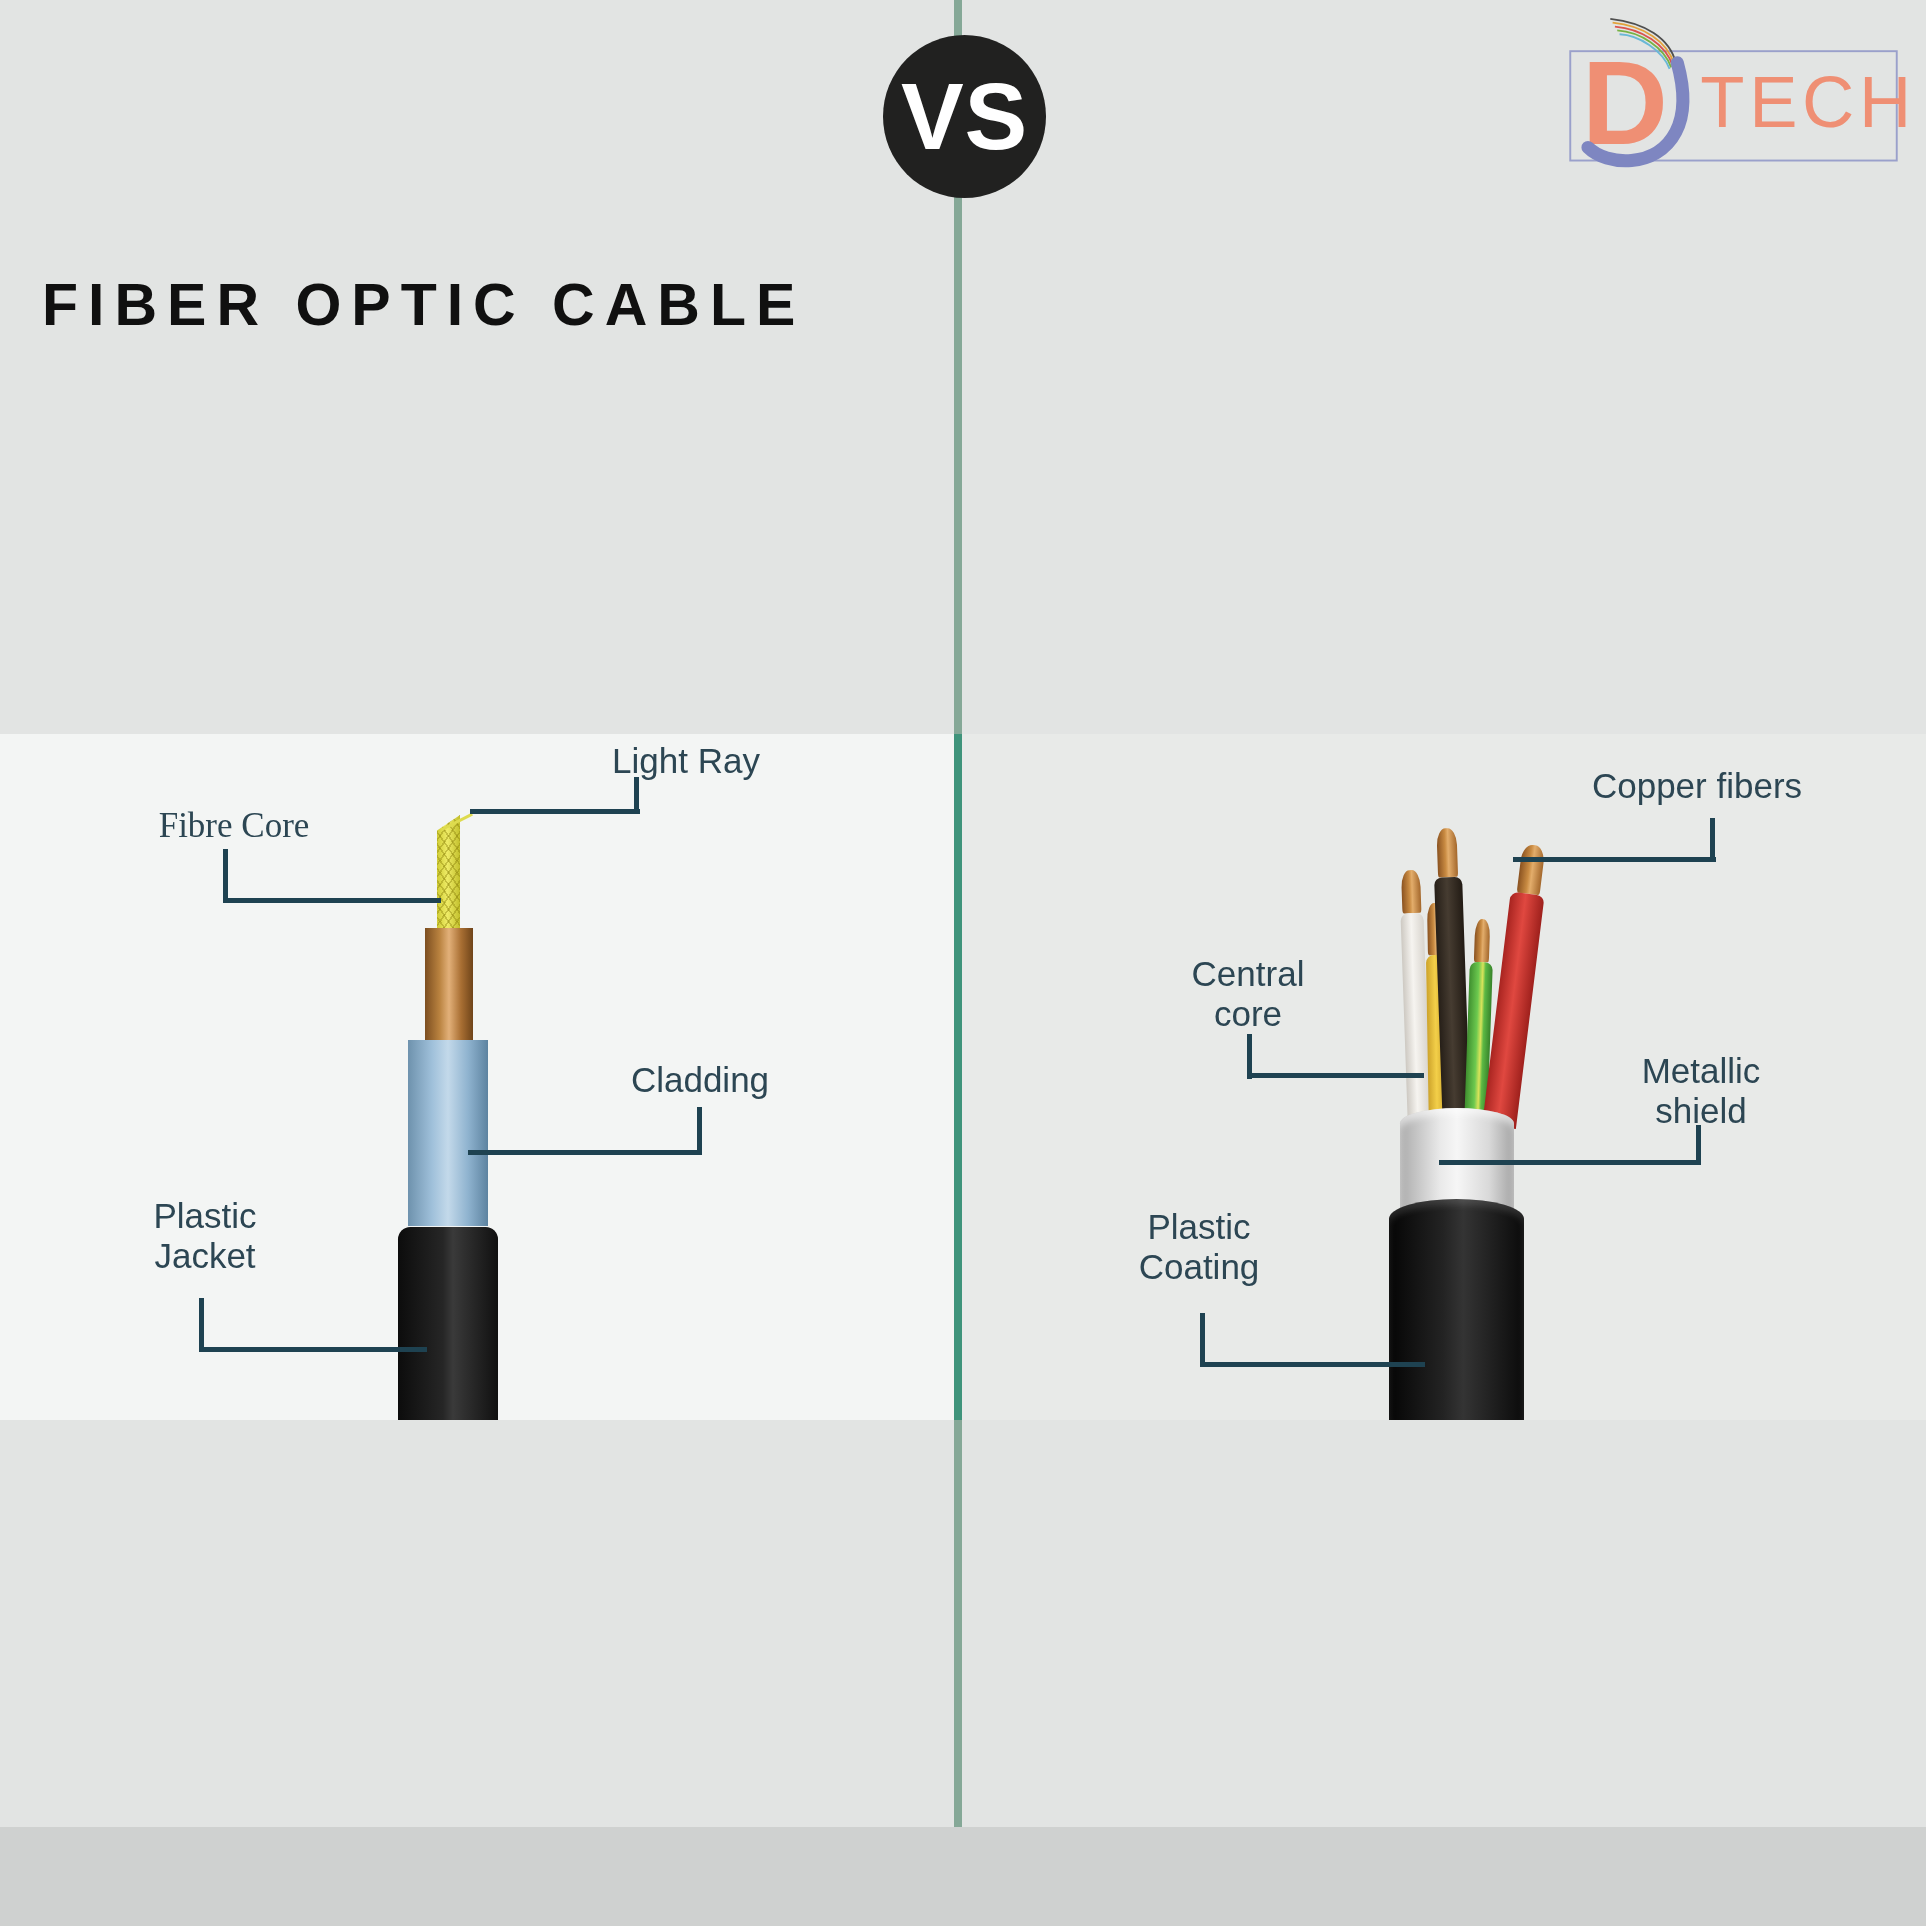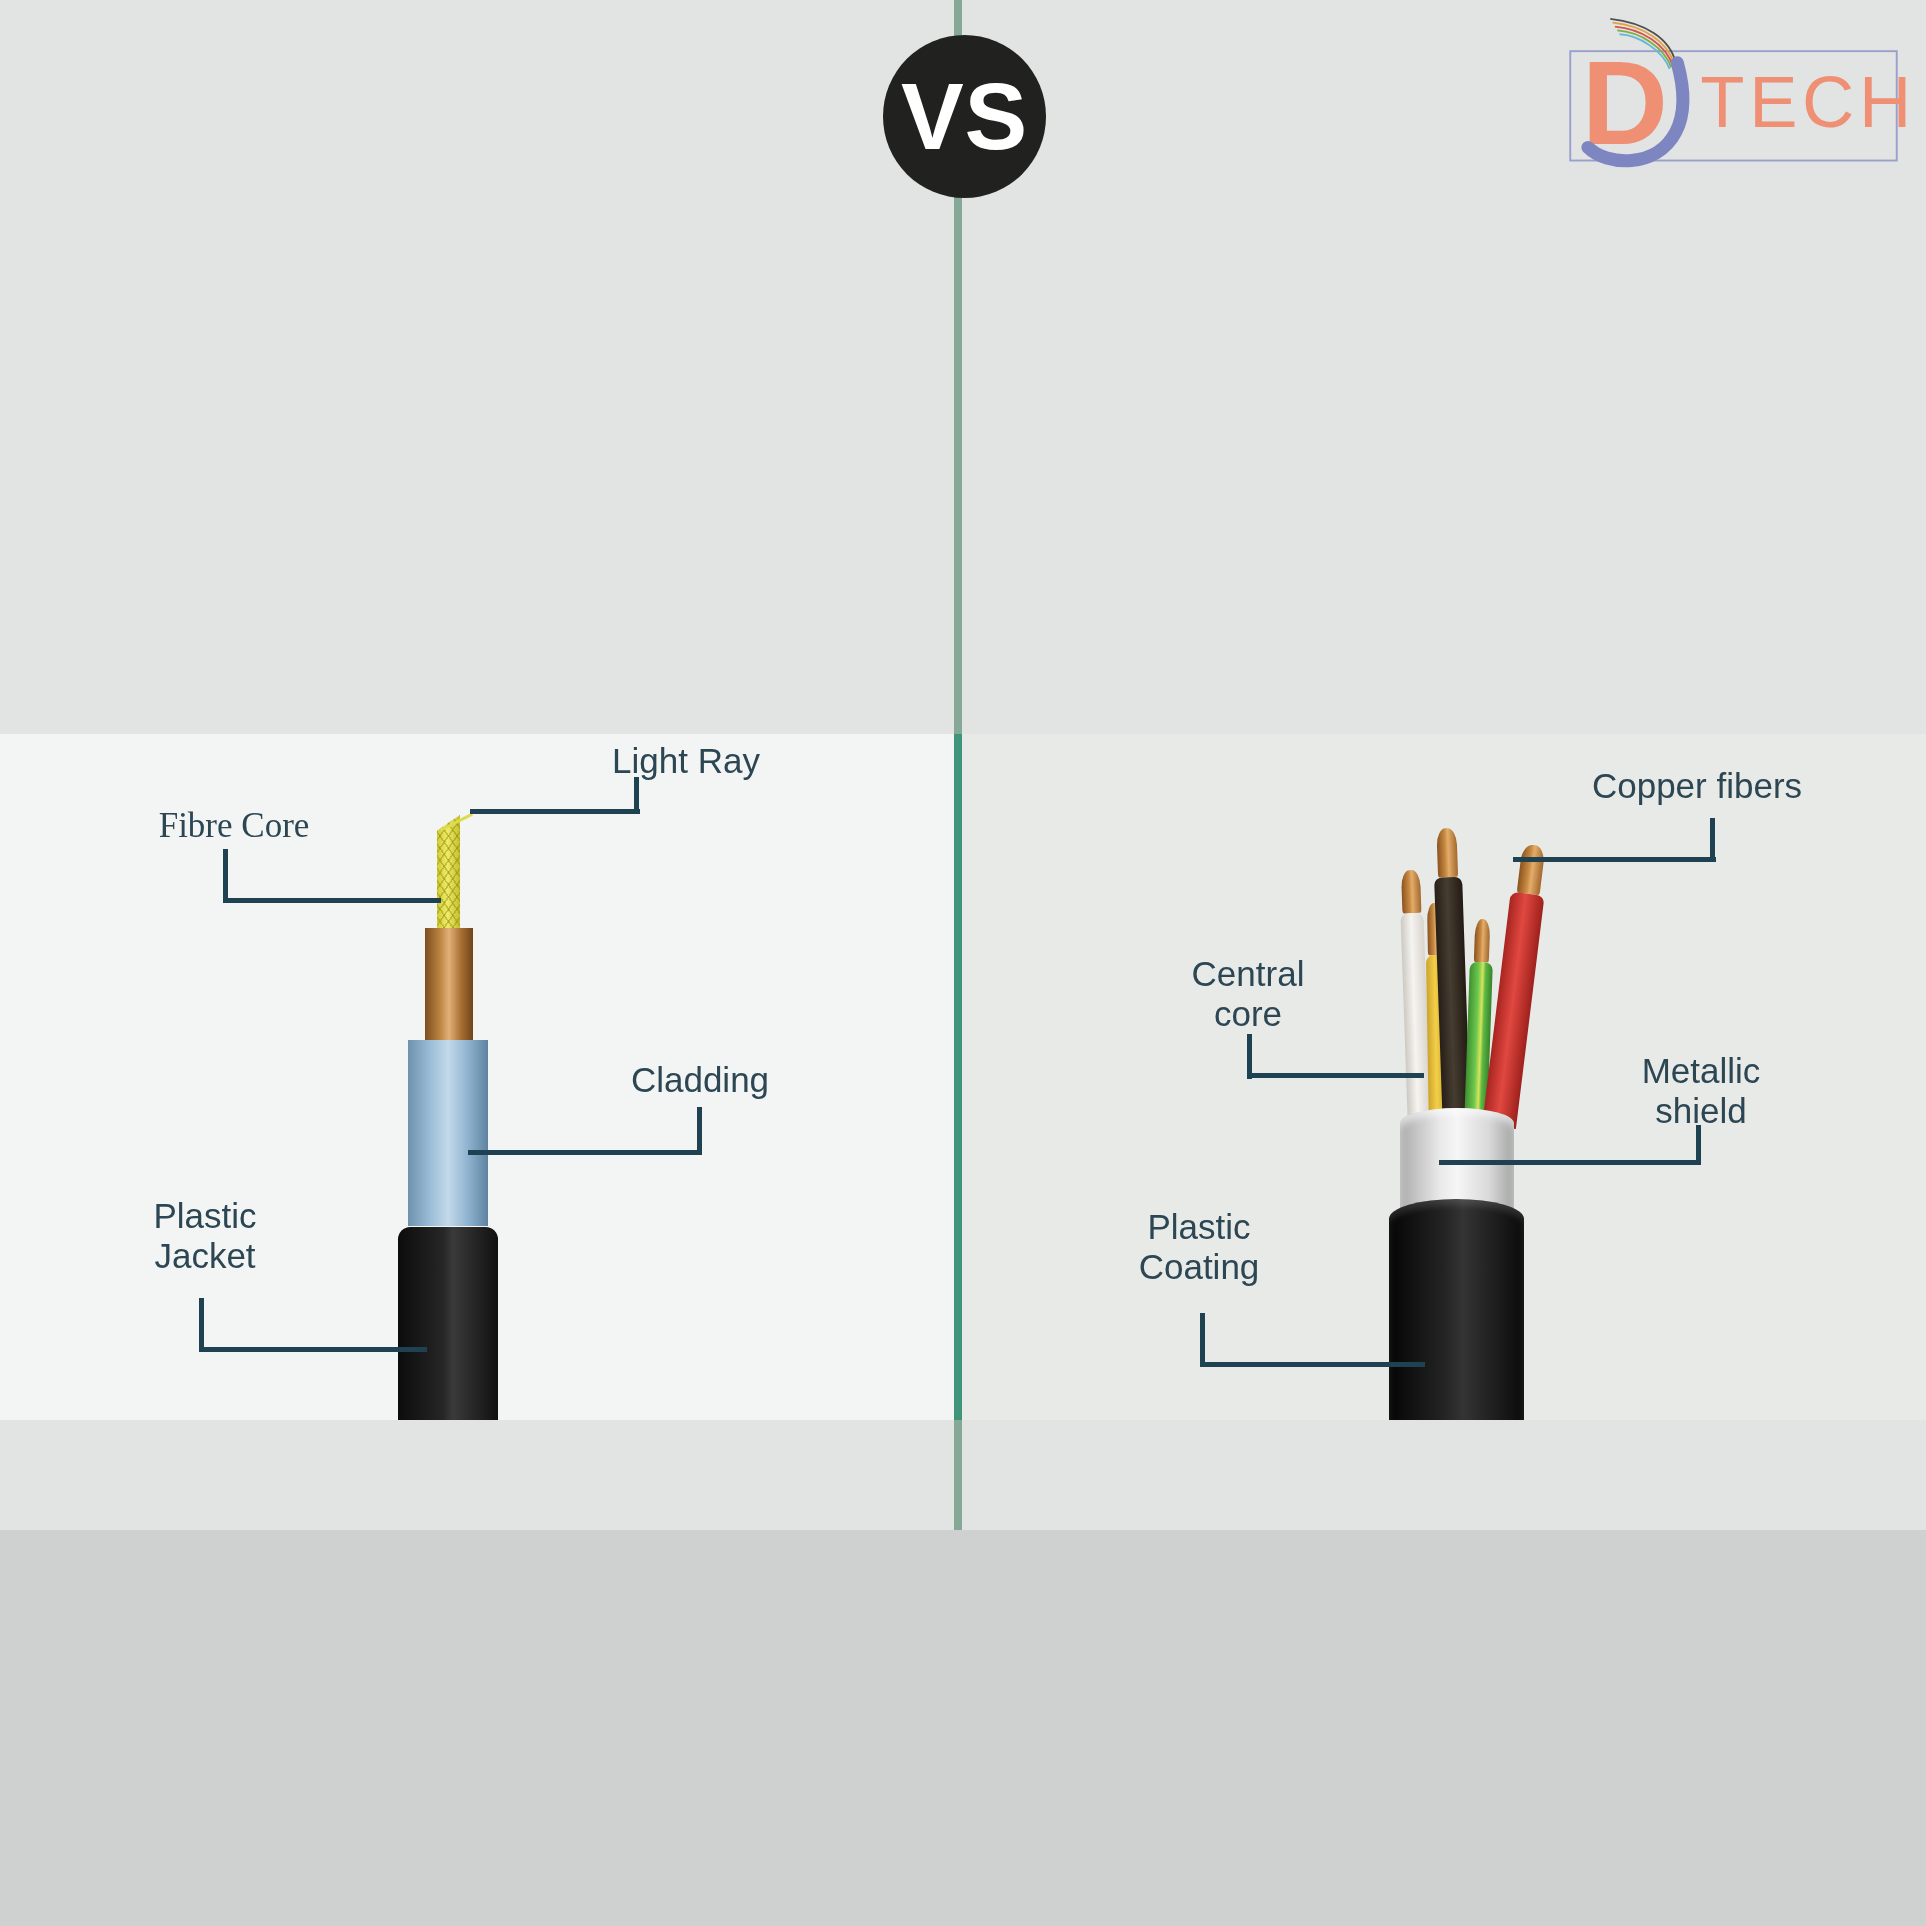--- a/index.html
+++ b/index.html
@@ -1,16 +1,16 @@
 <!DOCTYPE html>
 <html style="--page-bg: #e2e4e3; --band-left: #f3f5f4; --band-right: #e8eae8; --divider: #85a897; --divider-bright: #3f947b; --badge-bg: #212120; --badge-text: #ffffff; --ink-title: #101010; --ink-label: #2c4653; --line: #1e4251; --coral: #ef8f74; --logo-blue: #7e86c1;font-size:12.3px"><head>
 <meta charset="utf-8">
 <style>
   html,body{margin:0;padding:0;background:#cfd1d0;}
-  .canvas{position:relative;width:1926px;height:1530px;background:var(--page-bg);
+  .canvas{position:relative;width:1926px;height:1827px;background:var(--page-bg);
     font-family:"Liberation Sans",sans-serif;overflow:hidden;}
   .abs{position:absolute;}
 
   
   .band-left{left:0;top:734px;width:954px;height:686px;background:var(--band-left);}
   .band-right{left:962px;top:734px;width:965px;height:686px;background:var(--band-right);}
   .divider{left:954px;top:0;width:7.7px;height:1926px;background:var(--divider);}
   .divider-bright{left:954px;top:734px;width:7.7px;height:686px;background:var(--divider-bright);}
 
   
@@ -93,20 +93,21 @@
     <path d="M 150 62 C 142 30, 110 10, 65 5" fill="none" stroke="#4f4f4f" stroke-width="2.4"></path>
     <path d="M 148 64 C 139 34, 108 14, 68 10" fill="none" stroke="#e2a23c" stroke-width="2.4"></path>
     <path d="M 146 66 C 137 38, 106 18, 71 15" fill="none" stroke="#d9534f" stroke-width="2.4"></path>
     <path d="M 144 68 C 135 42, 104 22, 74 20" fill="none" stroke="#78b244" stroke-width="2.4"></path>
     <path d="M 142 70 C 133 46, 102 26, 77 25" fill="none" stroke="#6ab8d6" stroke-width="2.4"></path>
     <text x="28" y="168" font-family="Liberation Sans, sans-serif" font-size="155" font-weight="bold" fill="#ef8f74">D</text>
     <path d="M 36 172 C 60 196, 125 200, 150 152 C 163 127, 162 98, 152 62" fill="none" stroke="#7e86c1" stroke-width="17" stroke-linecap="round"></path>
     <text x="182" y="145" font-family="Liberation Sans, sans-serif" font-size="94" letter-spacing="6" fill="#ef8f74">TECH</text>
   </svg>
 
+  <div class="abs title title-left">FIBER OPTIC CABLE</div>
 
   <div class="abs fo-fiber"></div>
   <div class="abs fo-ray"></div>
   <div class="abs fo-copper"></div>
   <div class="abs fo-cladding"></div>
   <div class="abs fo-coating"></div>
 
   <div class="abs lbl" style="left:650px;top:741px;margin-left:36px;">Light Ray</div>
   <div class="abs line vline callout" style="left:634px;top:777px;height:37px;"></div>
   <div class="abs line hline callout" style="left:470px;top:809px;width:170px;"></div>

